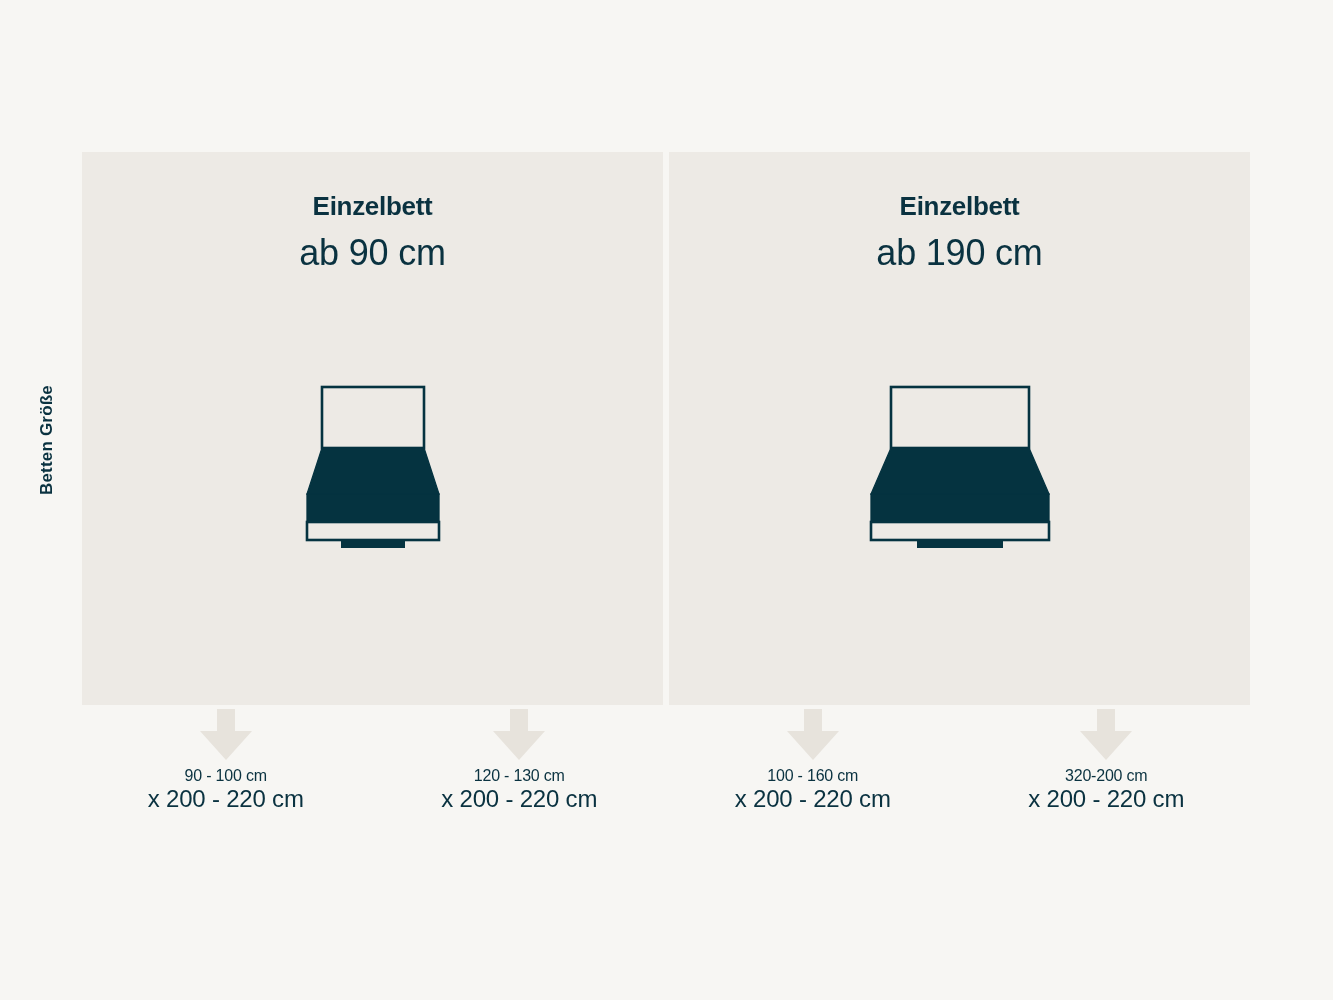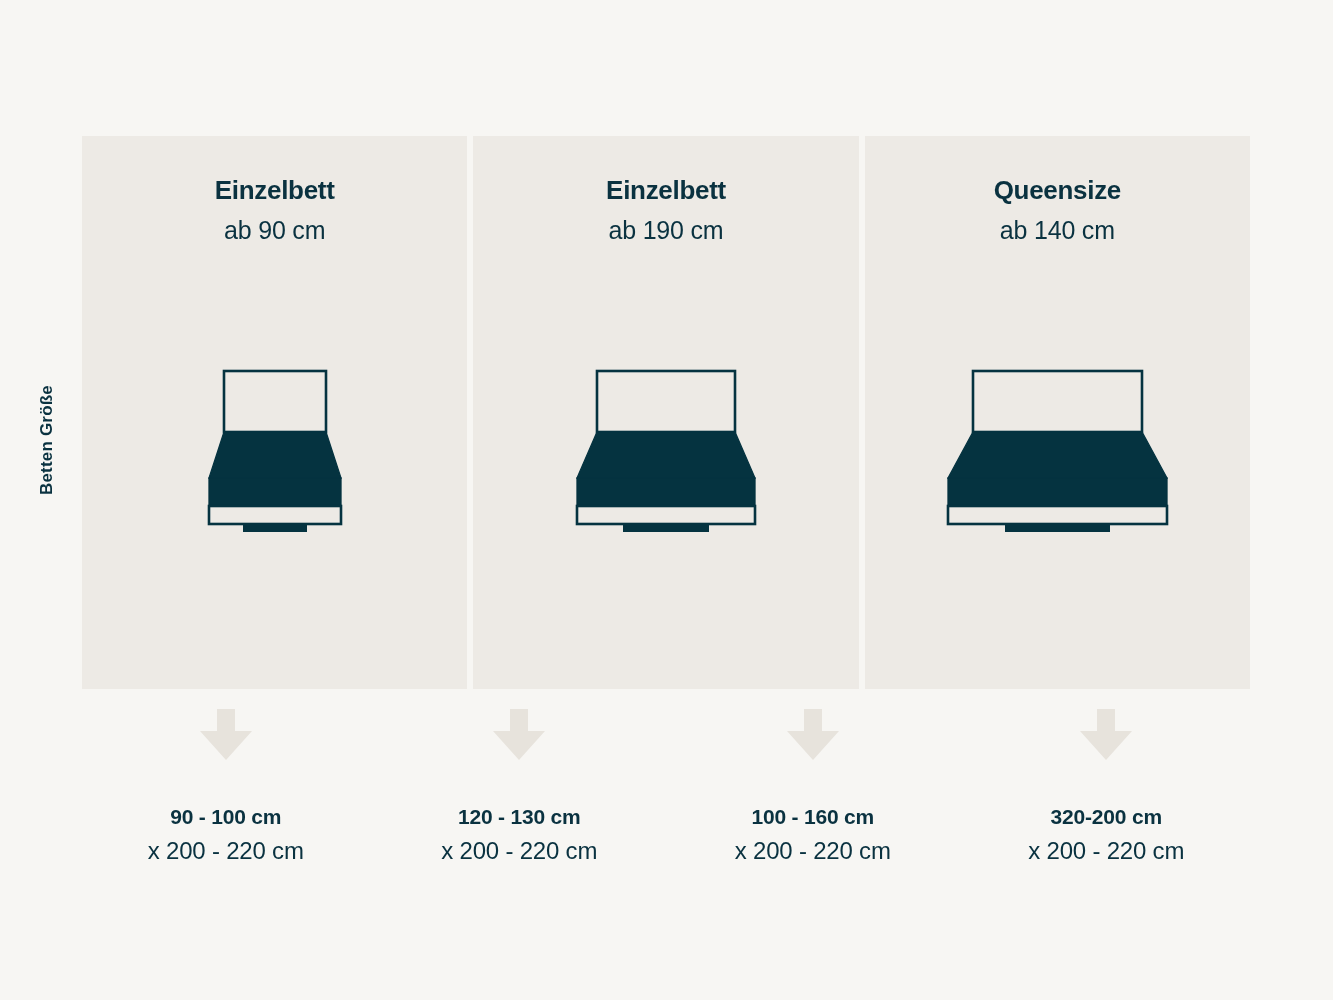--- a/index.html
+++ b/index.html
@@ -42,21 +42,21 @@
     font-weight: bold;
     letter-spacing: 0.2px;
     color: #0a3240;
     white-space: nowrap;
   }
 
   
   #columns {
     position: absolute;
     left: 82px;
-    top: 136px;
+    top: 152px;
     width: 1168px;
     height: 553px;
     display: flex;
     gap: 6px;
   }
   .panel {
     flex: 1 1 0;
     background: #edeae5;
     position: relative;
     display: flex;
@@ -66,21 +66,21 @@
   .panel-title {
     margin-top: 40px;
     font-size: 26px;
     font-weight: bold;
     letter-spacing: -0.3px;
     text-align: center;
     line-height: 1.1;
   }
   .panel-sub {
     margin-top: 12px;
-    font-size: 25px;
+    font-size: 36px;
     font-weight: normal;
     letter-spacing: -0.2px;
     text-align: center;
     line-height: 1.1;
   }
   .bed-wrap {
     position: absolute;
     left: 0;
     right: 0;
     top: 218px;
@@ -104,29 +104,27 @@
   .footer-col {
     flex: 1 1 0;
     display: flex;
     flex-direction: column;
     align-items: center;
   }
   .arrow {
     margin-top: 4px;
   }
   .footer-main {
-    margin-top: 38px;
-    font-size: 21px;
-    font-weight: bold;
+    font-size: 16px;
+    font-weight: normal;
     letter-spacing: -0.2px;
     text-align: center;
     line-height: 1.15;
   }
   .footer-sub {
-    margin-top: 8px;
     font-size: 24px;
     font-weight: normal;
     letter-spacing: -0.2px;
     text-align: left;
     line-height: 1.15;
   }
 </style>
 </head>
 <body>
 
@@ -173,40 +171,20 @@
     <rect x="0" y="124" width="178" height="28" fill="#053340" stroke="#053340" stroke-width="1.3"></rect>
 
     <rect x="0" y="152" width="178" height="18" fill="#edeae5" stroke="#053340" stroke-width="2.6"></rect>
 
     <rect x="46" y="169" width="86" height="9" fill="#053340"></rect>
   </svg>
           </span>
       </div>
     </div>
 
-    <div class="panel">
-      <div class="panel-title">Queensize</div>
-      <div class="panel-sub">ab 140 cm</div>
-      <div class="bed-wrap">
-        <span>
-  <svg width="223" height="180" viewBox="-2 0 223 180">
-
-    <rect x="25" y="17" width="169" height="61" fill="#edeae5" stroke="#053340" stroke-width="2.6"></rect>
-
-    <polygon points="25,78 194,78 219,124 0,124" fill="#053340" stroke="#053340" stroke-width="1.3"></polygon>
-
-    <rect x="0" y="124" width="219" height="28" fill="#053340" stroke="#053340" stroke-width="1.3"></rect>
-
-    <rect x="0" y="152" width="219" height="18" fill="#edeae5" stroke="#053340" stroke-width="2.6"></rect>
-
-    <rect x="57" y="169" width="105" height="9" fill="#053340"></rect>
-  </svg>
-          </span>
-      </div>
-    </div>
 
 
   </div>
 
   <div id="footers">
 
     <div class="footer-col">
       <span class="arrow">
   <svg width="62" height="54" viewBox="0 0 62 54" aria-hidden="true">
     <polygon points="22,0 40,0 40,22 57,22 31,51 5,22 22,22" fill="#e7e3dc"></polygon>

